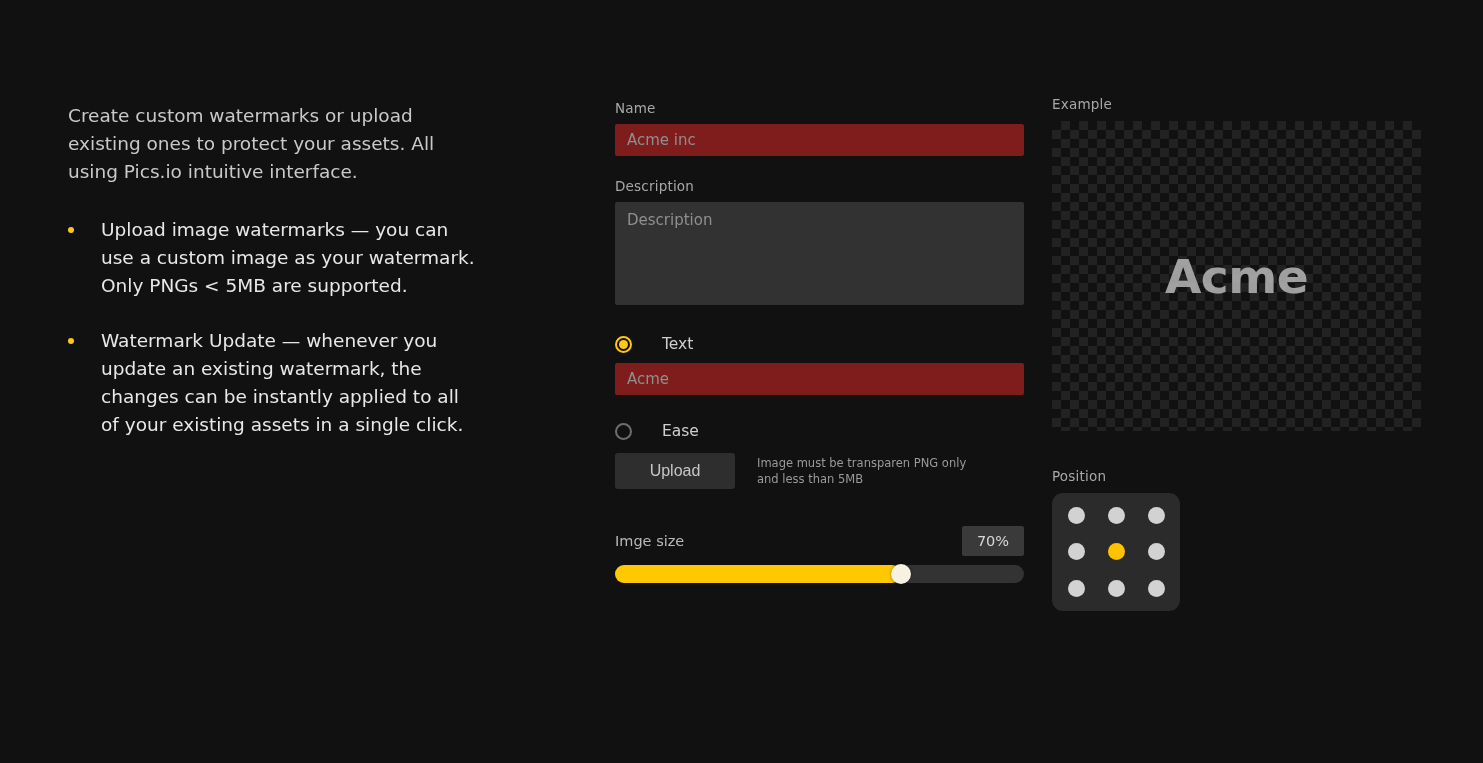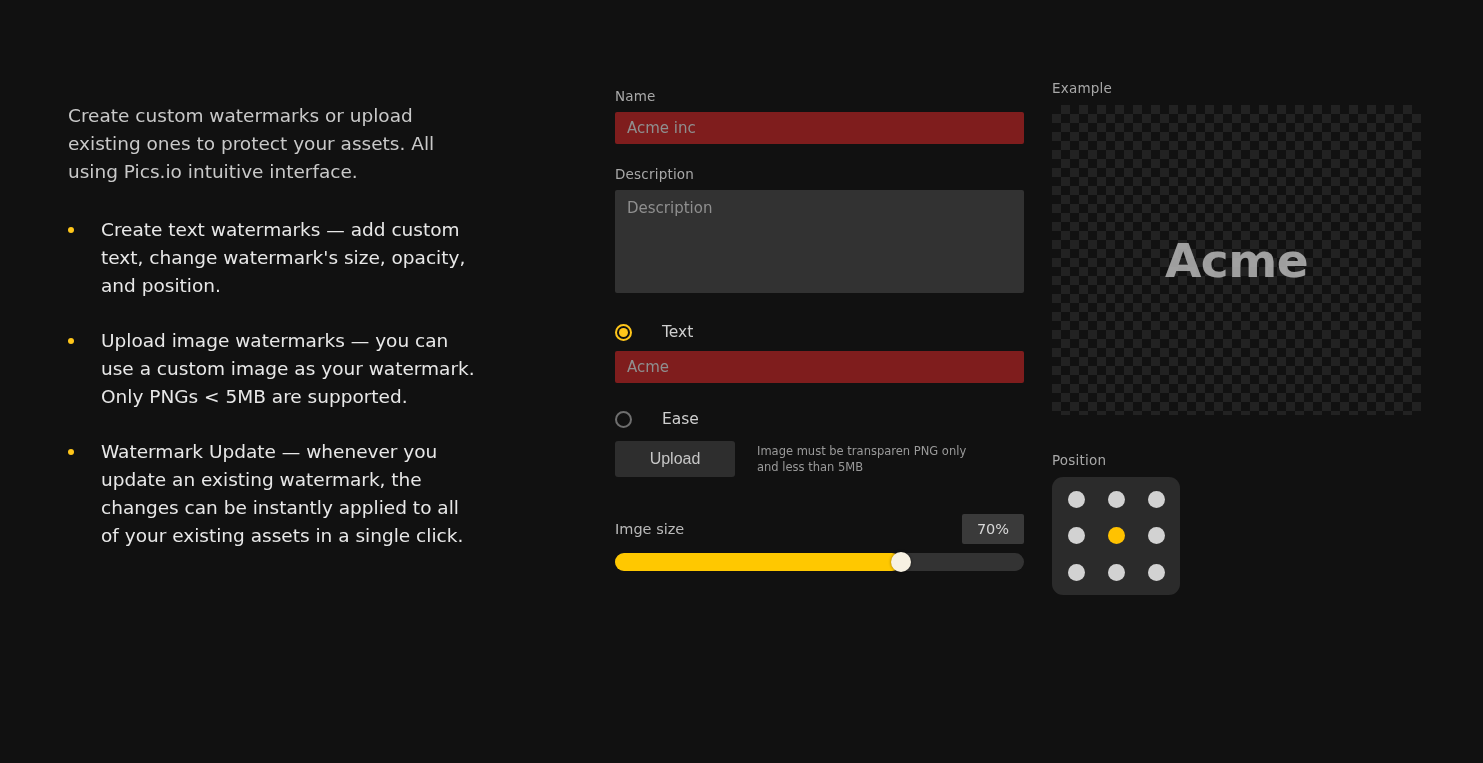--- a/index.html
+++ b/index.html
@@ -42,21 +42,21 @@
     margin-right: 27px;
   }
   .bullet-text {
     font-size: 18.5px;
     line-height: 28px;
     color: #e8e8e8;
     max-width: 375px;
   }
 
   
-  .form-col { position: absolute; left: 615px; top: 88px; width: 409px; }
+  .form-col { position: absolute; left: 615px; top: 100px; width: 409px; }
   .field-label {
     font-size: 13.5px;
     color: #a8a8a8;
     letter-spacing: 0.2px;
     margin-bottom: 8px;
   }
   .text-input {
     width: 409px;
     height: 32px;
     background: #7f1d1d;
@@ -163,21 +163,21 @@
     position: absolute;
     top: 50%;
     width: 20px; height: 20px;
     border-radius: 50%;
     background: #F7F1E2;
     transform: translate(-50%, -50%);
     box-shadow: 0 0 3px rgba(0,0,0,0.45);
   }
 
   
-  .right-col { position: absolute; left: 1052px; top: 80px; width: 370px; }
+  .right-col { position: absolute; left: 1052px; top: 96px; width: 370px; }
   .panel-label {
     font-size: 13.5px;
     color: #a8a8a8;
     letter-spacing: 0.2px;
     margin-bottom: 9px;
   }
   .preview {
     position: relative;
     width: 369px;
     height: 310px;
@@ -223,24 +223,20 @@
 </head>
 <body>
 
 <div class="page">
 
   <div class="left-col">
     <p class="subhead">Create custom watermarks or upload existing ones to protect your assets. All using Pics.io intuitive interface.</p>
     <ul class="bullets">
       <li class="bullet-row">
         <span class="bullet-dot"></span>
-        <span class="bullet-text">Create text watermarks — add custom text, change watermark's size, opacity, and position.</span>
-      </li>
-      <li class="bullet-row">
-        <span class="bullet-dot"></span>
         <span class="bullet-text">Upload image watermarks — you can use a custom image as your watermark. Only PNGs &lt; 5MB are supported.</span>
       </li>
       <li class="bullet-row">
         <span class="bullet-dot"></span>
         <span class="bullet-text">Watermark Update — whenever you update an existing watermark, the changes can be instantly applied to all of your existing assets in a single click.</span>
       </li>
     </ul>
   </div>
 
   <div class="form-col">

